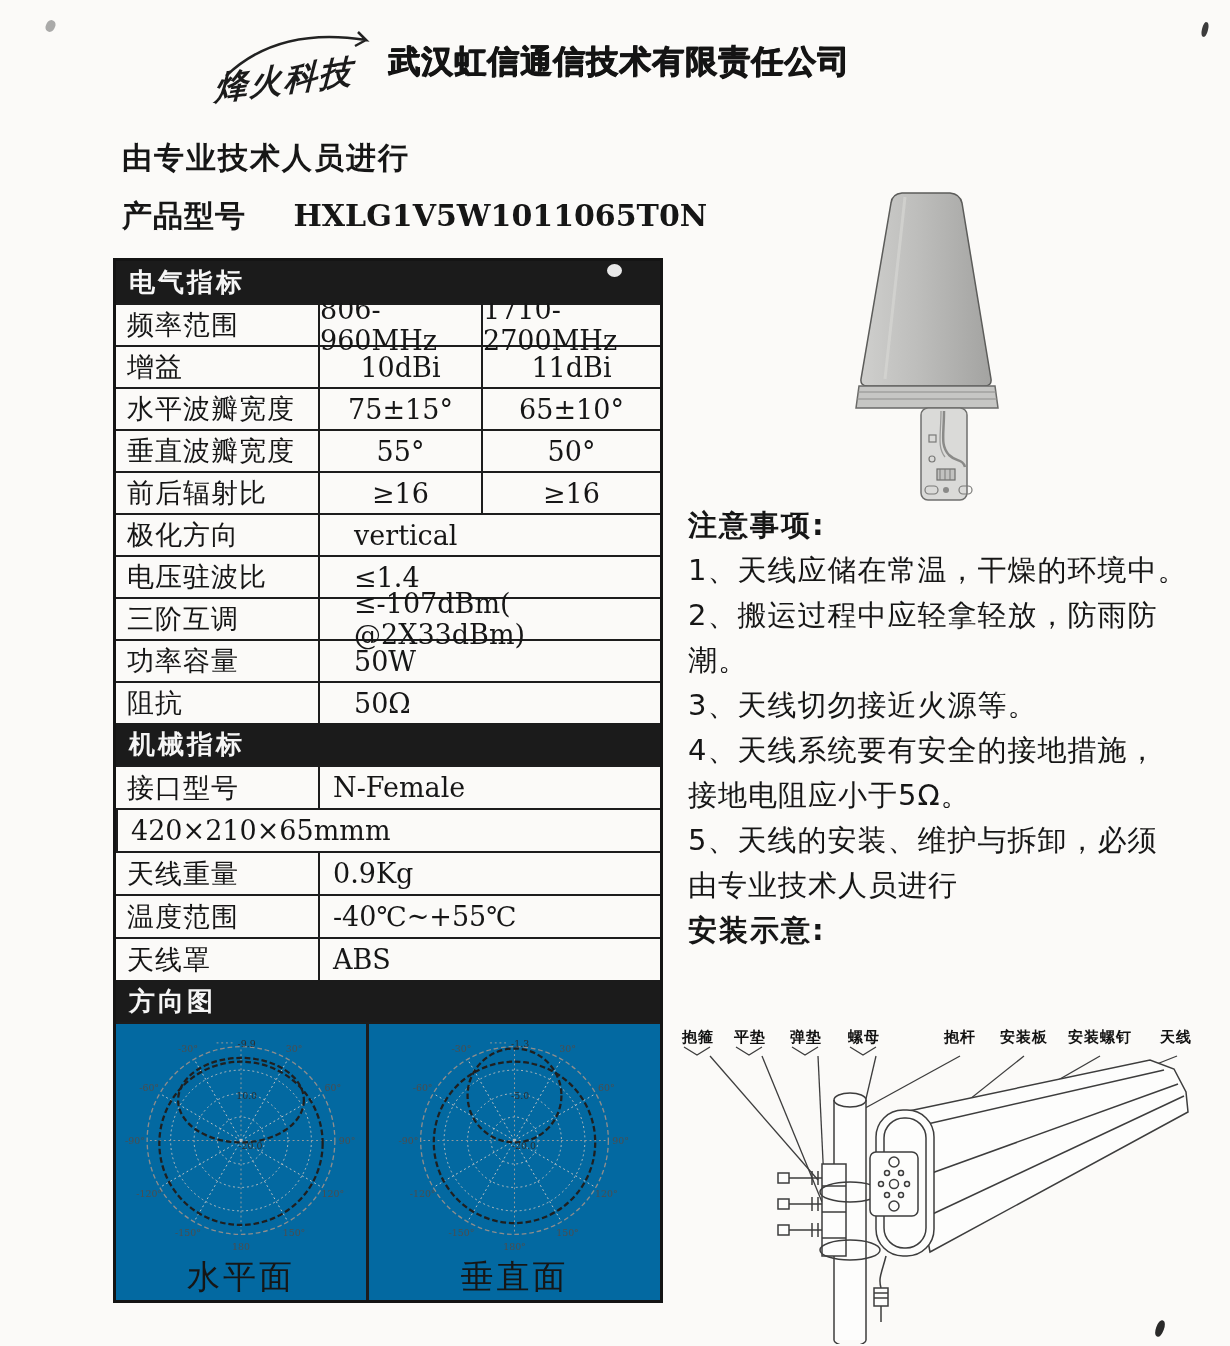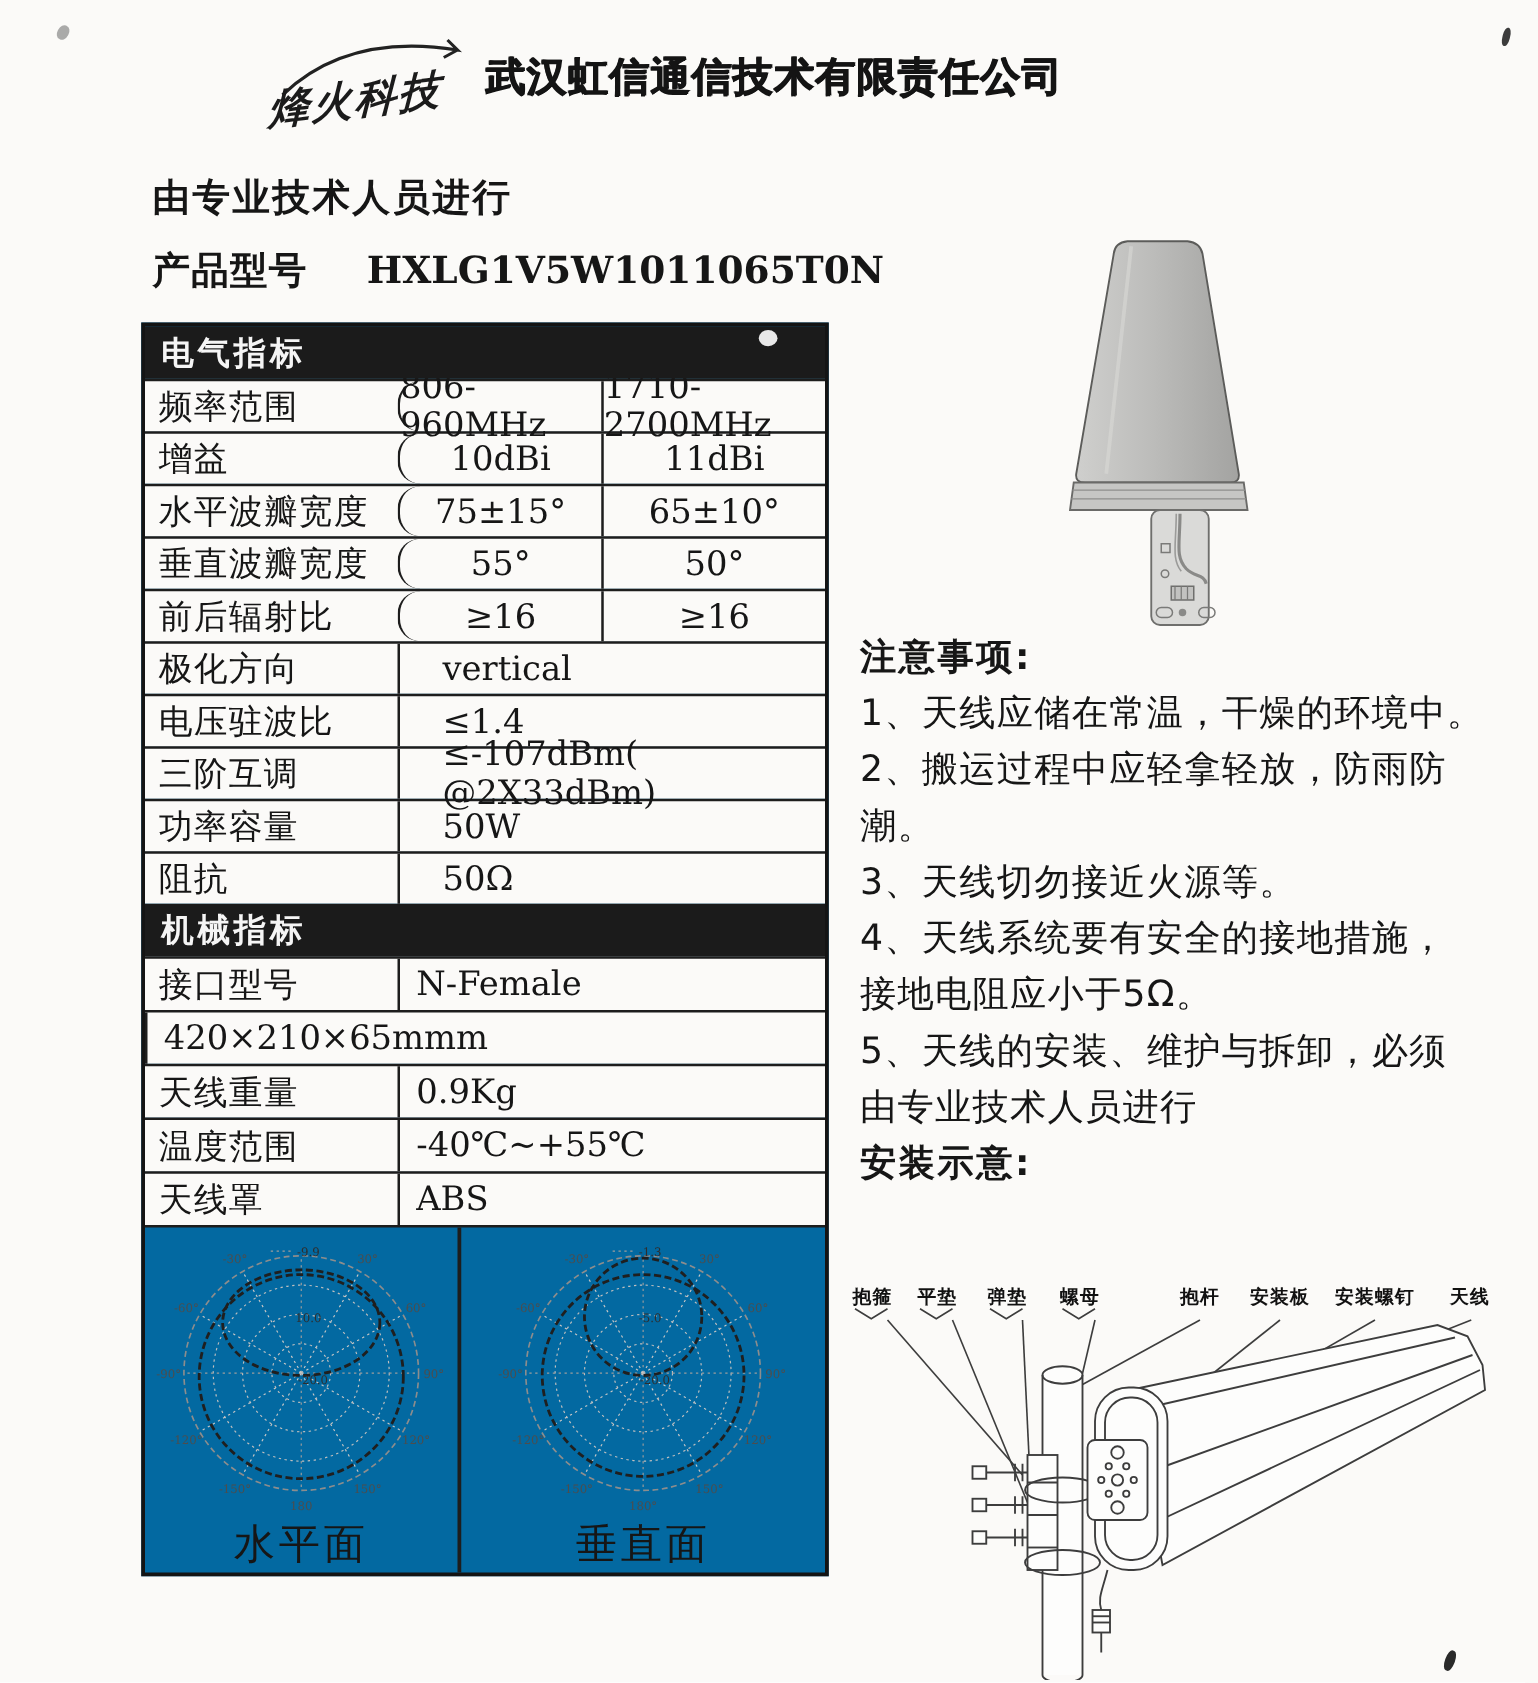--- a/index.html
+++ b/index.html
@@ -21,21 +21,21 @@
   
   .spec-table{position:absolute;left:113px;top:258px;width:550px;border:3px solid #141414;background:#0369a1;}
   .t-header{height:42px;background:#1b1b1b;color:#f5f5f5;display:flex;align-items:center;
             padding-left:13px;font-size:26px;font-weight:700;letter-spacing:3px;position:relative;}
   .hdr-dot{position:absolute;right:38px;top:3px;width:15px;height:13px;background:#e9e9e9;border-radius:50%;}
   .row{display:flex;height:42px;border-top:2px solid #1d1d1d;font-size:27px;background:#fbfaf8;}
   .mech-rows .row{height:43px;}
   .cell{display:flex;align-items:center;}
   .cell.label{width:202px;padding-left:11px;letter-spacing:1px;}
   .cell.v{border-left:2px solid #1d1d1d;font-family:"DejaVu Serif",serif;}
-  .cell.c2{width:163px;justify-content:center;border-radius:18px;}
+  .cell.c2{width:163px;justify-content:center;}
   .cell.c3{flex:1;justify-content:center;}
   .cell.vspan{flex:1;justify-content:flex-start;padding-left:34px;}
   .mech-rows .cell.vspan{padding-left:13px;}
 
   
   .plots{display:flex;height:278px;border-top:2px solid #1d1d1d;}
   .plot-cell{display:flex;flex-direction:column;align-items:center;padding-top:2px;}
   .plot-cell.left{width:250px;}
   .plot-cell.right{flex:1;border-left:3px solid #1d1d1d;}
   .plot-svg{width:100%;height:230px;}
@@ -160,20 +160,23 @@
         <div class="row">
           <div class="cell label">温度范围</div>
           <div class="cell v vspan">-40℃~+55℃</div>
         </div>
         <div class="row">
           <div class="cell label">天线罩</div>
           <div class="cell v vspan">ABS</div>
         </div>
       </div>
 
+    <div class="t-header">
+      <span>方向图</span>
+    </div>
     <div class="plots">
       <div class="plot-cell left">
         <svg class="plot-svg" viewBox="-126 -122 252 244" id="polar0">
             <g>
               <circle cx="0" cy="0" r="25" class="g-ring"></circle>
               <circle cx="0" cy="0" r="50" class="g-ring"></circle>
               <circle cx="0" cy="0" r="75" class="g-ring"></circle>
               <line x1="0" y1="0" x2="0" y2="-100" class="g-axis"></line>
               <line x1="0" y1="0" x2="49.99999999999999" y2="-86.60254037844388" class="g-spoke"></line>
               <line x1="0" y1="0" x2="86.60254037844386" y2="-50.000000000000014" class="g-spoke"></line>

